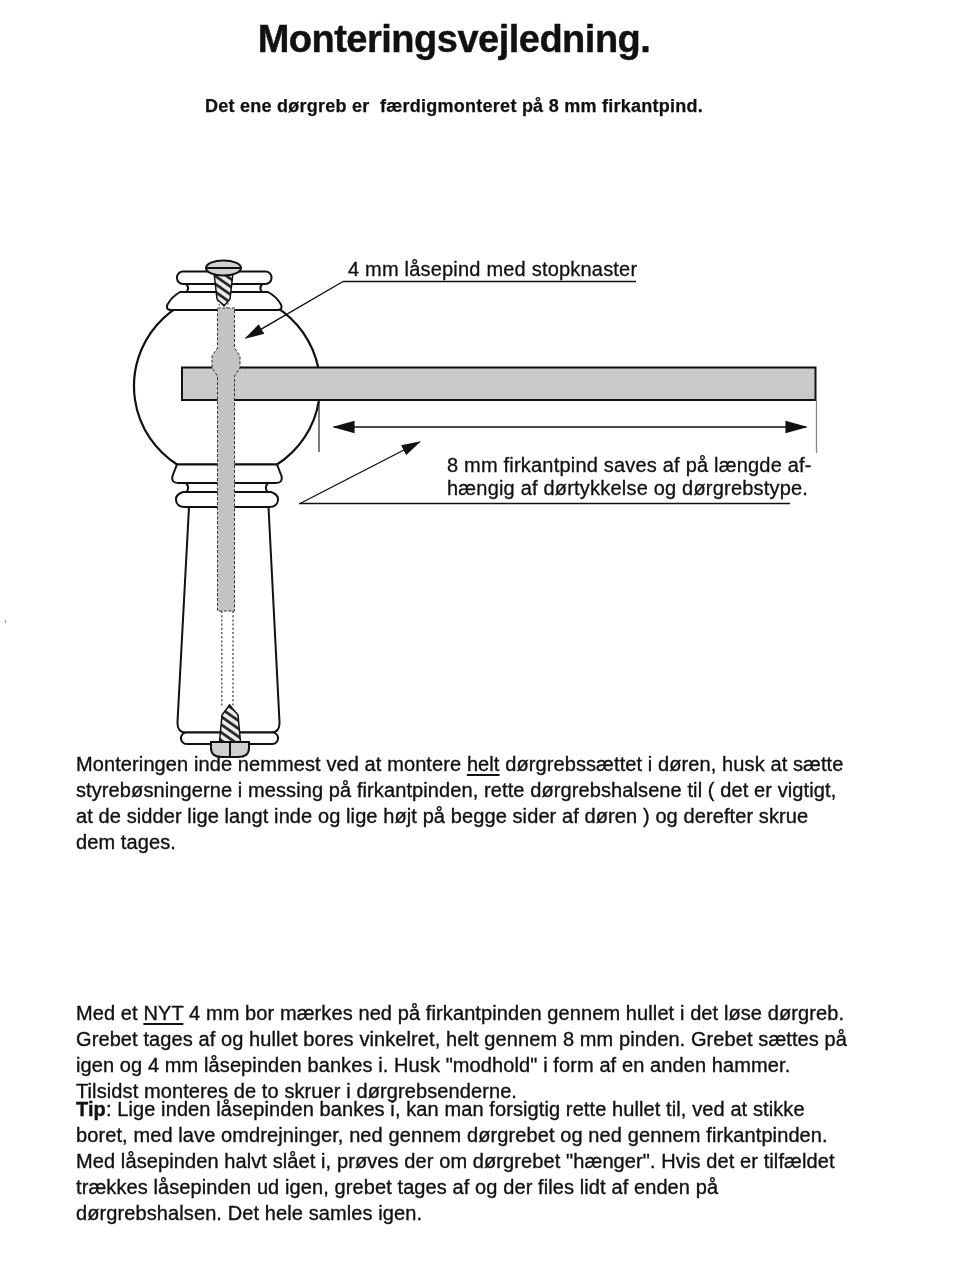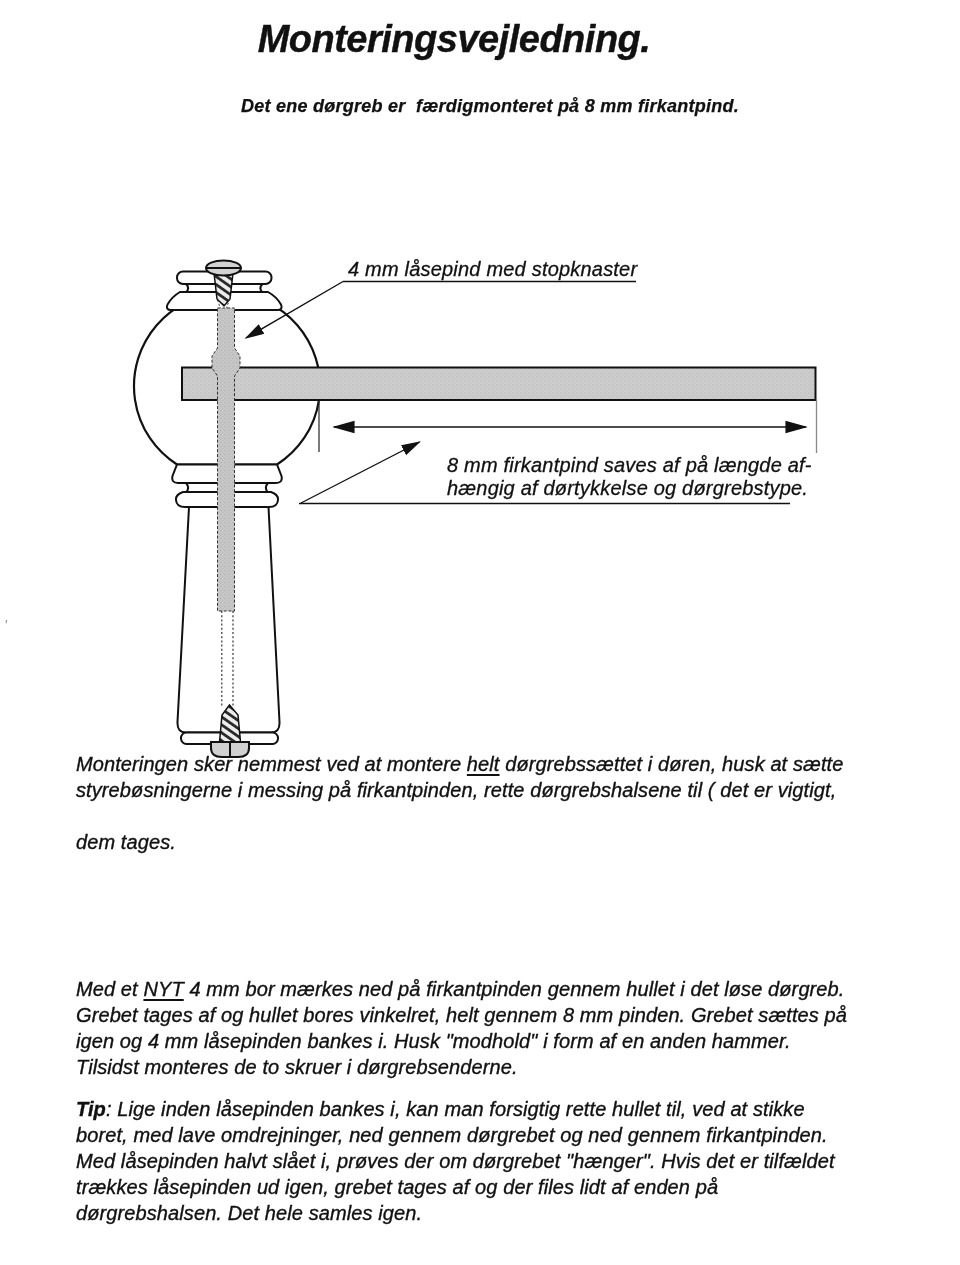--- a/index.html
+++ b/index.html
@@ -1,34 +1,34 @@
 <!DOCTYPE html>
 <html><head>
 <meta charset="utf-8">
 <style>
   html,body{margin:0;padding:0;background:#fff;}
   .page{
     position:relative;width:960px;height:1265px;background:#ffffff;
-    font-family:"Liberation Sans",sans-serif;color:#111;overflow:hidden;font-style:italic;
+    font-family:"Liberation Sans",sans-serif;color:#111;overflow:hidden;
   }
   .title{
     position:absolute;top:18px;left:0;width:908px;text-align:center;
     font-size:38px;font-weight:700;letter-spacing:-0.5px;
     -webkit-text-stroke:.4px #111;
   }
   .subtitle{
     position:absolute;top:96px;left:0;width:908px;text-align:center;
-    font-size:18px;font-weight:700;white-space:pre;letter-spacing:.25px;padding-left:36px;
+    font-size:18px;font-weight:700;white-space:pre;letter-spacing:.25px;
     -webkit-text-stroke:.25px #111;
   }
   .para{
     position:absolute;left:76px;font-size:20px;line-height:26px;
     white-space:nowrap;letter-spacing:.1px;-webkit-text-stroke:.35px #111;
   }
-  .p1{top:751px}.p2{top:874px}.p3{top:976px}.p4{top:1096px}
+  .p1{top:751px}.p2{top:874px}.p3{top:1000px}.p4{top:1096px}
   .u{text-decoration:underline;text-underline-offset:2.5px;text-decoration-thickness:1.5px;}
   .b{font-weight:700;}
   svg.diagram{position:absolute;left:0;top:240px;}
   svg text{
     font-family:"Liberation Sans",sans-serif;font-size:20px;fill:#111;
     stroke:#111;stroke-width:.3px;letter-spacing:.2px;
   }
   .artifact{position:absolute;left:4px;top:616px;font-size:15px;color:#9a9a9a;}
 </style>
 </head>
@@ -108,19 +108,19 @@
     <line x1="343" y1="281.5" x2="246" y2="338" stroke="#111" stroke-width="1.4" marker-end="url(#ah)"></line>
 
     <line x1="334" y1="427" x2="806" y2="427" stroke="#111" stroke-width="1.6" marker-start="url(#ah)" marker-end="url(#ah)"></line>
 
     <text x="447" y="472">8 mm firkantpind saves af på længde af-</text>
     <text x="447" y="495">hængig af dørtykkelse og dørgrebstype.</text>
     <line x1="299" y1="503.5" x2="790" y2="503.5" stroke="#111" stroke-width="1.6"></line>
     <line x1="301" y1="503" x2="419.5" y2="442" stroke="#111" stroke-width="1.4" marker-end="url(#ah)"></line>
   </svg>
 
-  <div class="para p1"><span>Monteringen sker nemmest ved at montere </span><span class="u">helt</span><span> dørgrebssættet i døren, husk at sætte</span><br><span>styrebøsningerne i messing på firkantpinden, rette dørgrebshalsene til ( det er vigtigt,</span><br><br><span>dem tages.</span></div>
+  <div class="para p1"><span>Monteringen inde nemmest ved at montere </span><span class="u">helt</span><span> dørgrebssættet i døren, husk at sætte</span><br><span>styrebøsningerne i messing på firkantpinden, rette dørgrebshalsene til ( det er vigtigt,</span><br><span>at de sidder lige langt inde og lige højt på begge sider af døren ) og derefter skrue</span><br><span>dem tages.</span></div>
   <div class="para p2"><br><br></div>
   <div class="para p3"><span>Med et </span><span class="u">NYT</span><span> 4 mm bor mærkes ned på firkantpinden gennem hullet i det løse dørgreb.</span><br><span>Grebet tages af og hullet bores vinkelret, helt gennem 8 mm pinden. Grebet sættes på</span><br><span>igen og 4 mm låsepinden bankes i. Husk "modhold" i form af en anden hammer.</span><br><span>Tilsidst monteres de to skruer i dørgrebsenderne.</span></div>
   <div class="para p4"><span class="b">Tip</span><span>: Lige inden låsepinden bankes i, kan man forsigtig rette hullet til, ved at stikke</span><br><span>boret, med lave omdrejninger, ned gennem dørgrebet og ned gennem firkantpinden.</span><br><span>Med låsepinden halvt slået i, prøves der om dørgrebet "hænger". Hvis det er tilfældet</span><br><span>trækkes låsepinden ud igen, grebet tages af og der files lidt af enden på</span><br><span>dørgrebshalsen. Det hele samles igen.</span></div>
 
   <span class="artifact">'</span>
 </div>
 
 </body></html>

